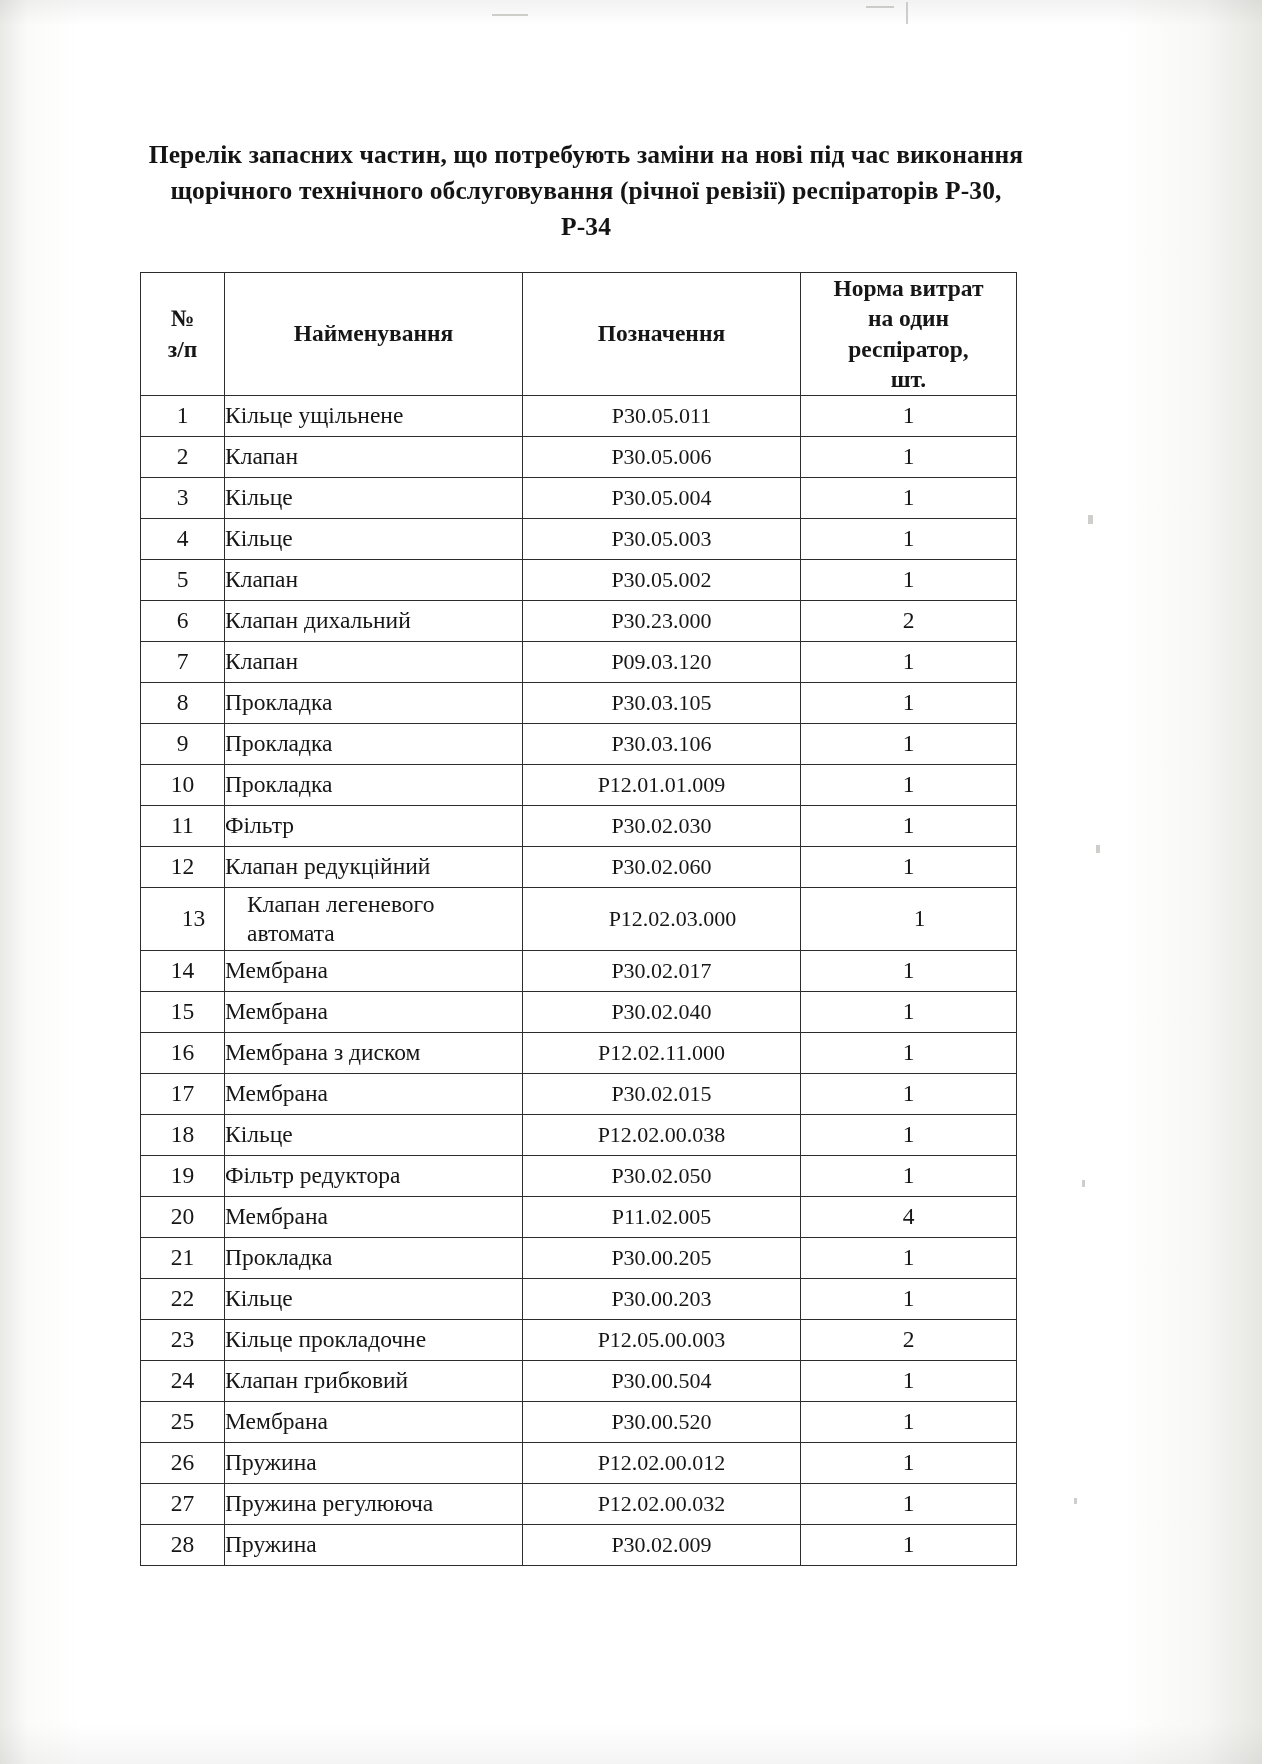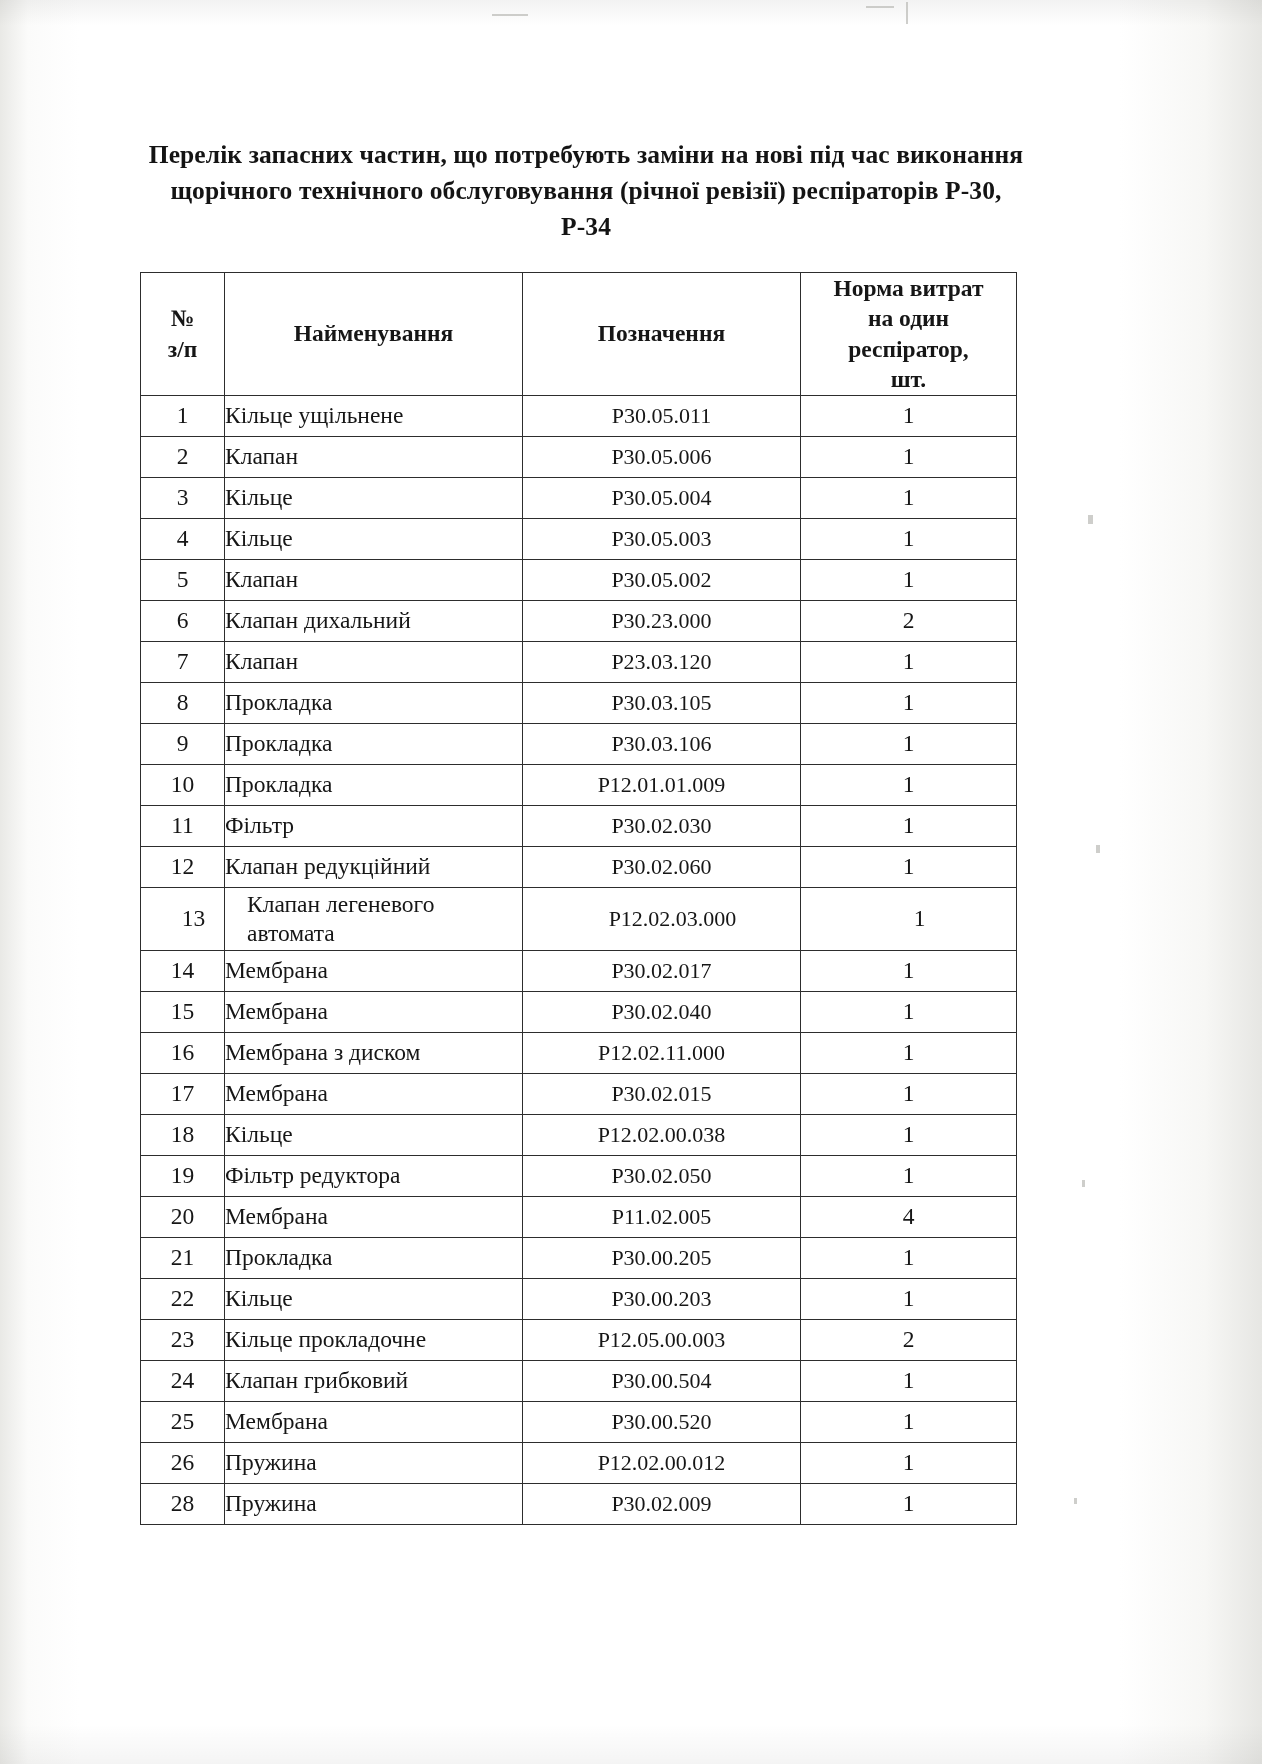--- a/index.html
+++ b/index.html
@@ -182,21 +182,21 @@
           </tr>
           <tr>
             <td class="num">6</td>
             <td class="name">Клапан дихальний</td>
             <td class="desig">Р30.23.000</td>
             <td class="qty">2</td>
           </tr>
           <tr>
             <td class="num">7</td>
             <td class="name">Клапан</td>
-            <td class="desig">Р23.03.120</td>
+            <td class="desig">Р09.03.120</td>
             <td class="qty">1</td>
           </tr>
           <tr>
             <td class="num">8</td>
             <td class="name">Прокладка</td>
             <td class="desig">Р30.03.105</td>
             <td class="qty">1</td>
           </tr>
           <tr>
             <td class="num">9</td>
@@ -300,20 +300,26 @@
             <td class="desig">Р30.00.520</td>
             <td class="qty">1</td>
           </tr>
           <tr>
             <td class="num">26</td>
             <td class="name">Пружина</td>
             <td class="desig">Р12.02.00.012</td>
             <td class="qty">1</td>
           </tr>
           <tr>
+            <td class="num">27</td>
+            <td class="name">Пружина регулююча</td>
+            <td class="desig">Р12.02.00.032</td>
+            <td class="qty">1</td>
+          </tr>
+          <tr>
             <td class="num">28</td>
             <td class="name">Пружина</td>
             <td class="desig">Р30.02.009</td>
             <td class="qty">1</td>
           </tr>
         </tbody>
     </table>
 
   </div>
 </div>

